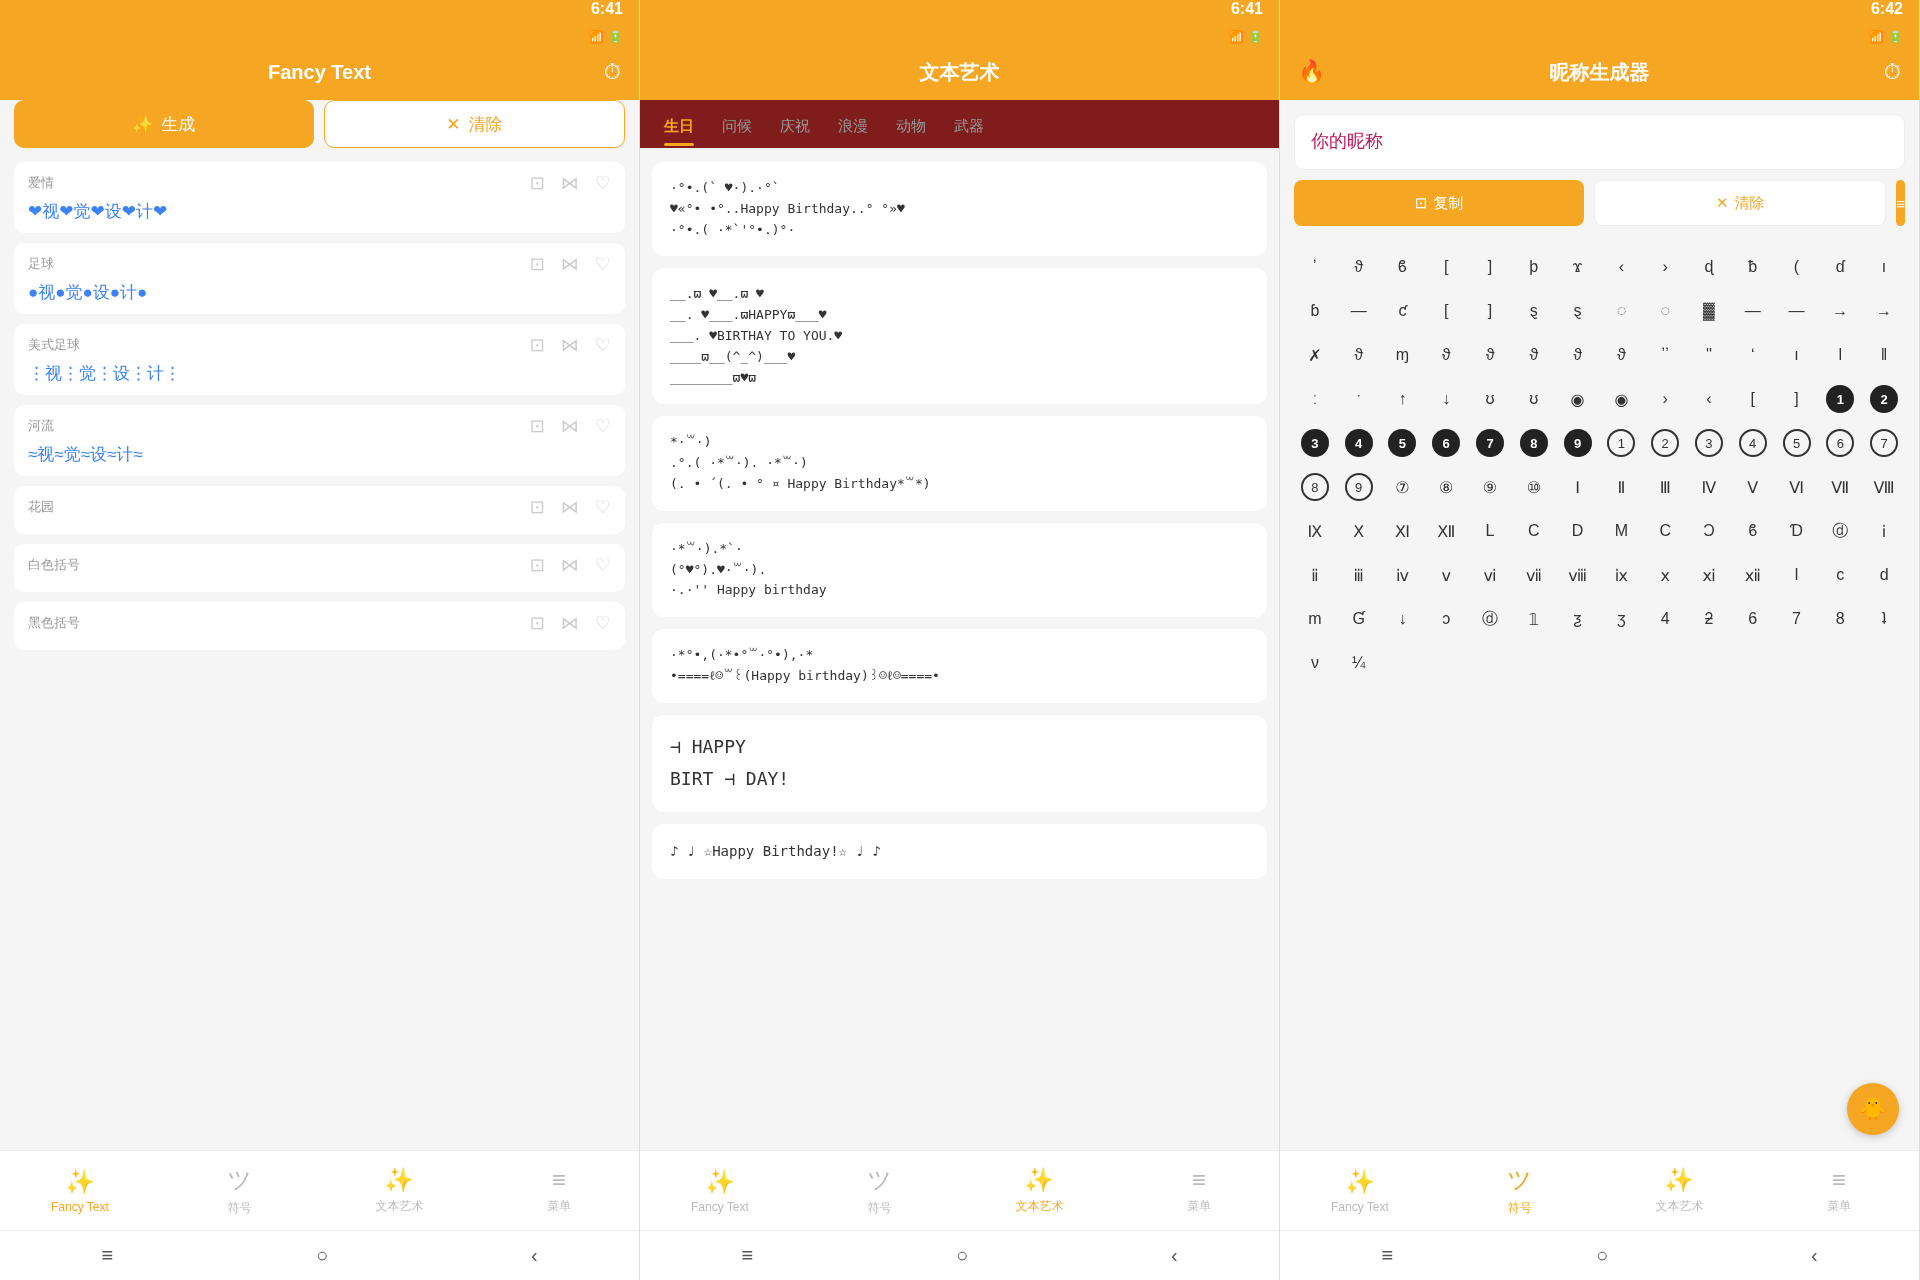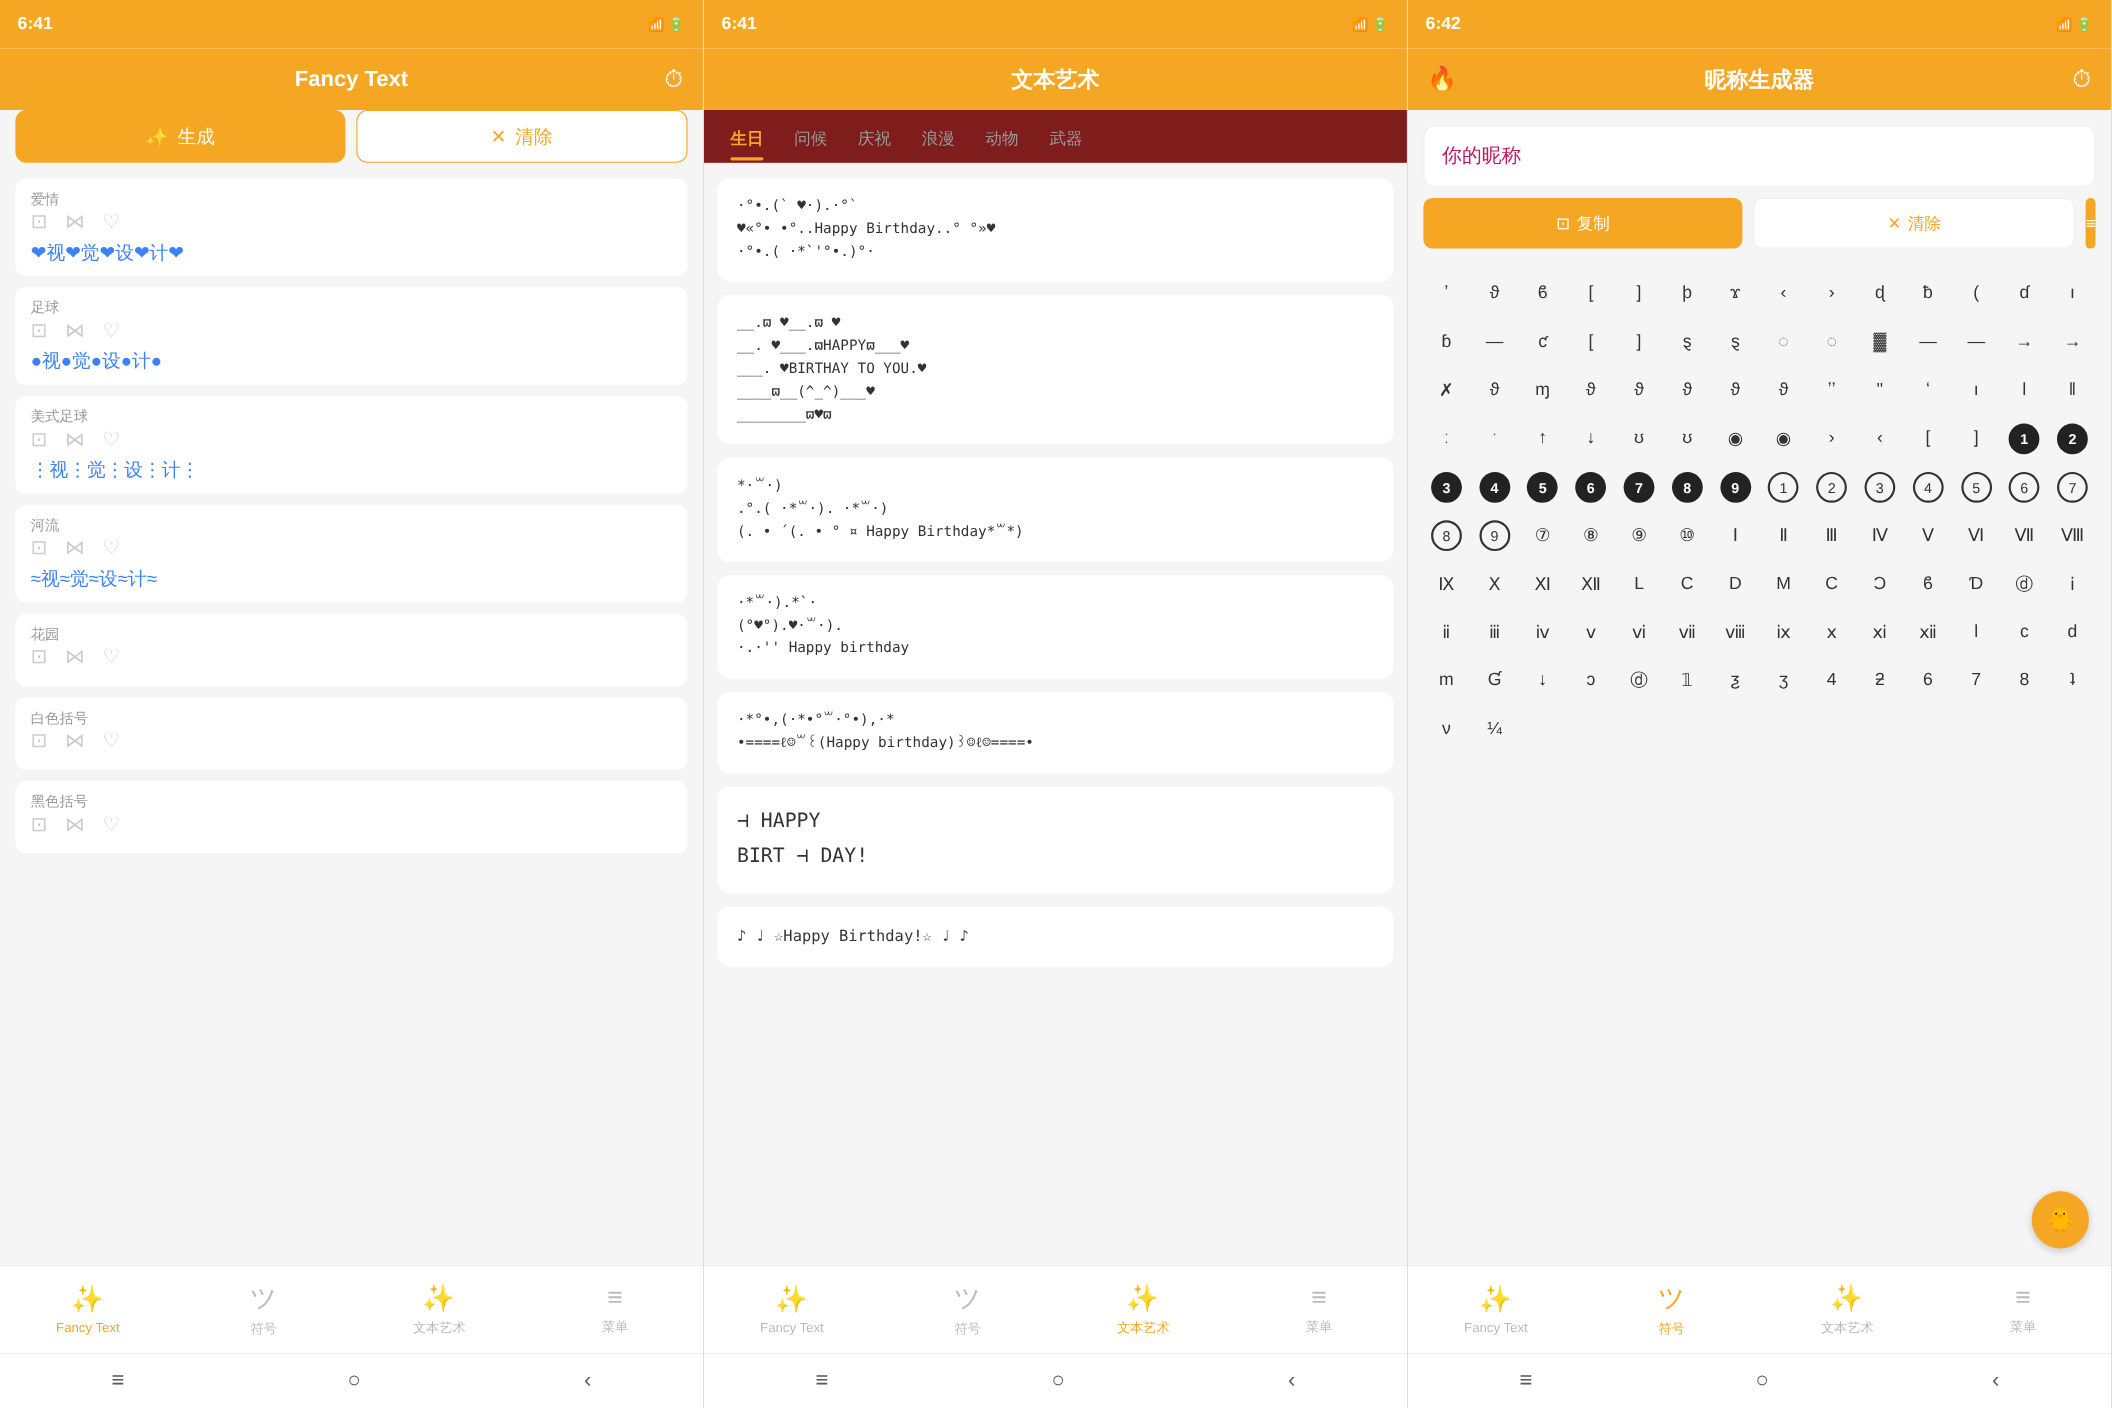--- a/index.html
+++ b/index.html
@@ -22,26 +22,27 @@
       background: #fff;
       position: relative;
       border-right: 1px solid #ddd;
     }
 
     
     .status-bar {
       height: 44px;
       background: #F5A623;
       display: flex;
-      align-items: center;
+      align-items: flex-end;
       justify-content: space-between;
       padding: 0 16px;
       color: #fff;
       font-size: 14px;
       font-weight: 600;
+      flex-direction: column;
     }
     .status-bar .time { font-size: 16px; font-weight: 700; }
     .status-bar .icons { display: flex; align-items: center; gap: 4px; font-size: 12px; }
 
     
     .app-header {
       height: 56px;
       background: #F5A623;
       display: flex;
       align-items: center;
@@ -119,24 +120,23 @@
     }
 
     .style-item {
       background: #fff;
       border-radius: 10px;
       padding: 10px 14px;
       margin-bottom: 10px;
     }
     .style-item-header {
       display: flex;
-      align-items: flex-start;
+      align-items: center;
       justify-content: space-between;
       margin-bottom: 6px;
-      flex-direction: column;
     }
     .style-label {
       font-size: 13px;
       color: #999;
     }
     .style-icons {
       display: flex;
       gap: 16px;
     }
     .style-icons span {

